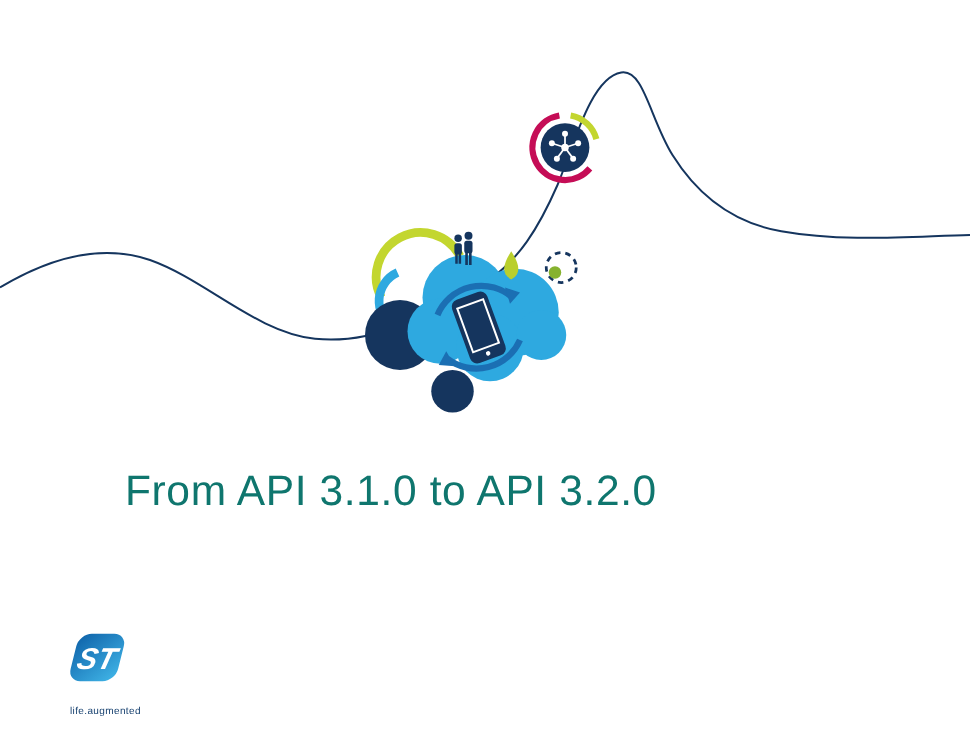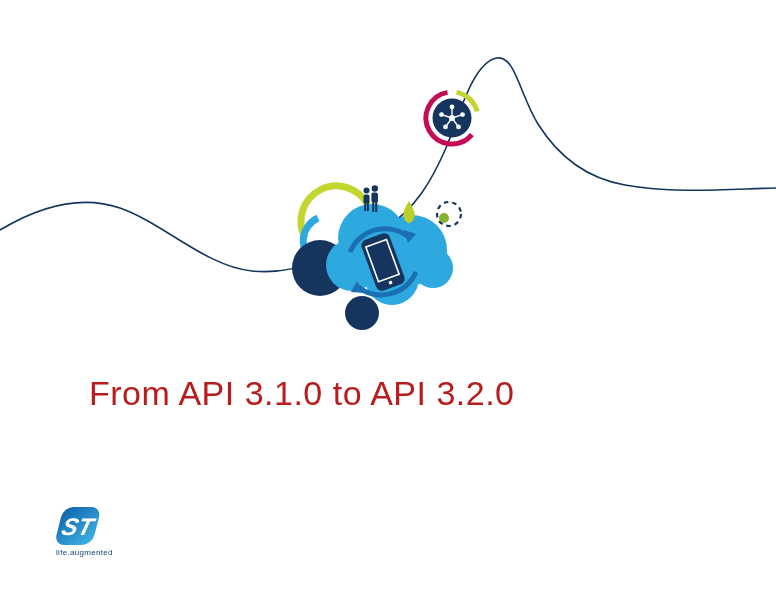--- a/index.html
+++ b/index.html
@@ -13,39 +13,39 @@
     font-family: "Liberation Sans", sans-serif;
   }
   .illustration {
     position: absolute;
     left: 0; top: 0;
     width: 776px; height: 600px;
     display: block;
   }
   .page-title {
     position: absolute;
-    left: 89px;
+    left: 100px;
     top: 374px;
     margin: 0;
     font-size: 34px;
     font-weight: 400;
     letter-spacing: 0.5px;
-    color: #b91c1c;
+    color: #0f766e;
     white-space: nowrap;
   }
   .logo-wrap {
     position: absolute;
     left: 52px;
     top: 505px;
     width: 60px;
     text-align: left;
   }
   .logo-svg { display: block; }
   .logo-tagline {
-    margin-top: 1px;
+    margin-top: 17px;
     padding-left: 4px;
     font-size: 8px;
     letter-spacing: 0.3px;
     color: #16406f;
     font-family: "Liberation Sans", sans-serif;
   }
 </style>
 </head>
 <body>
 

